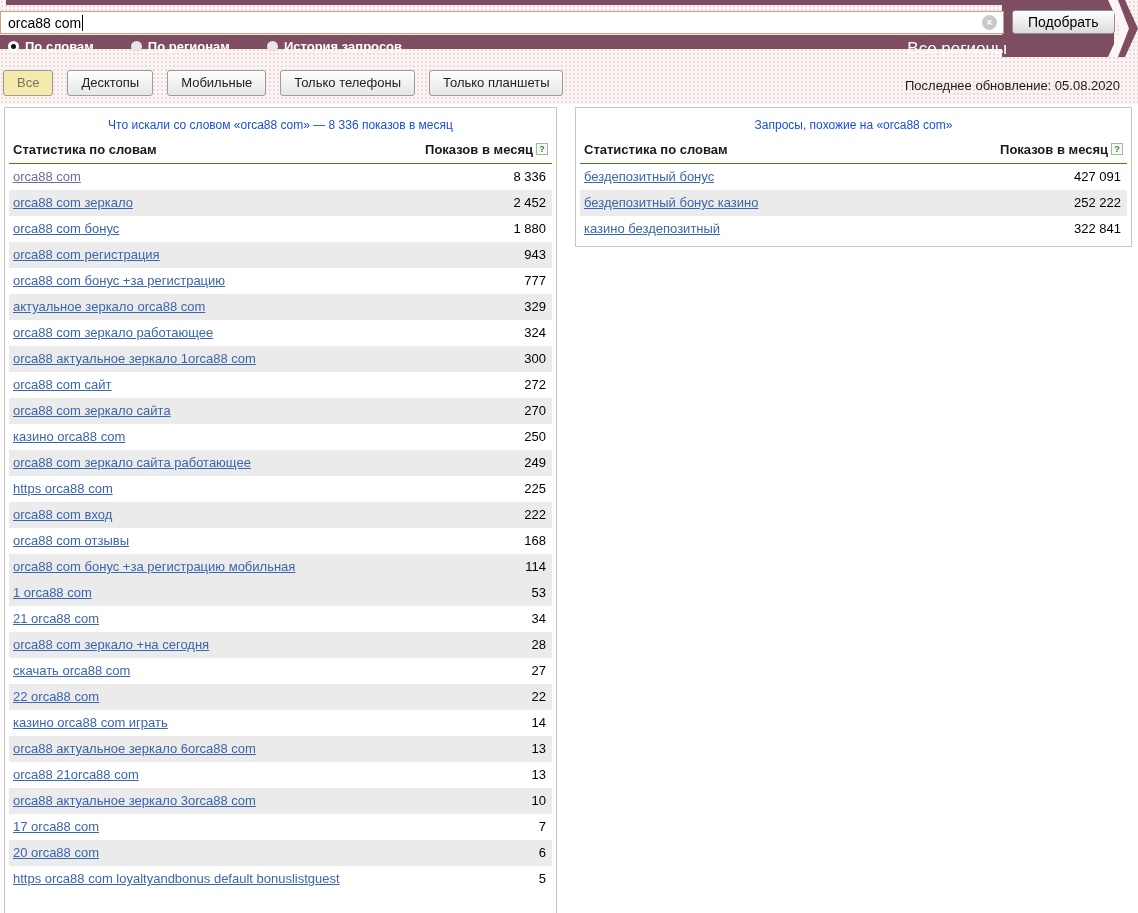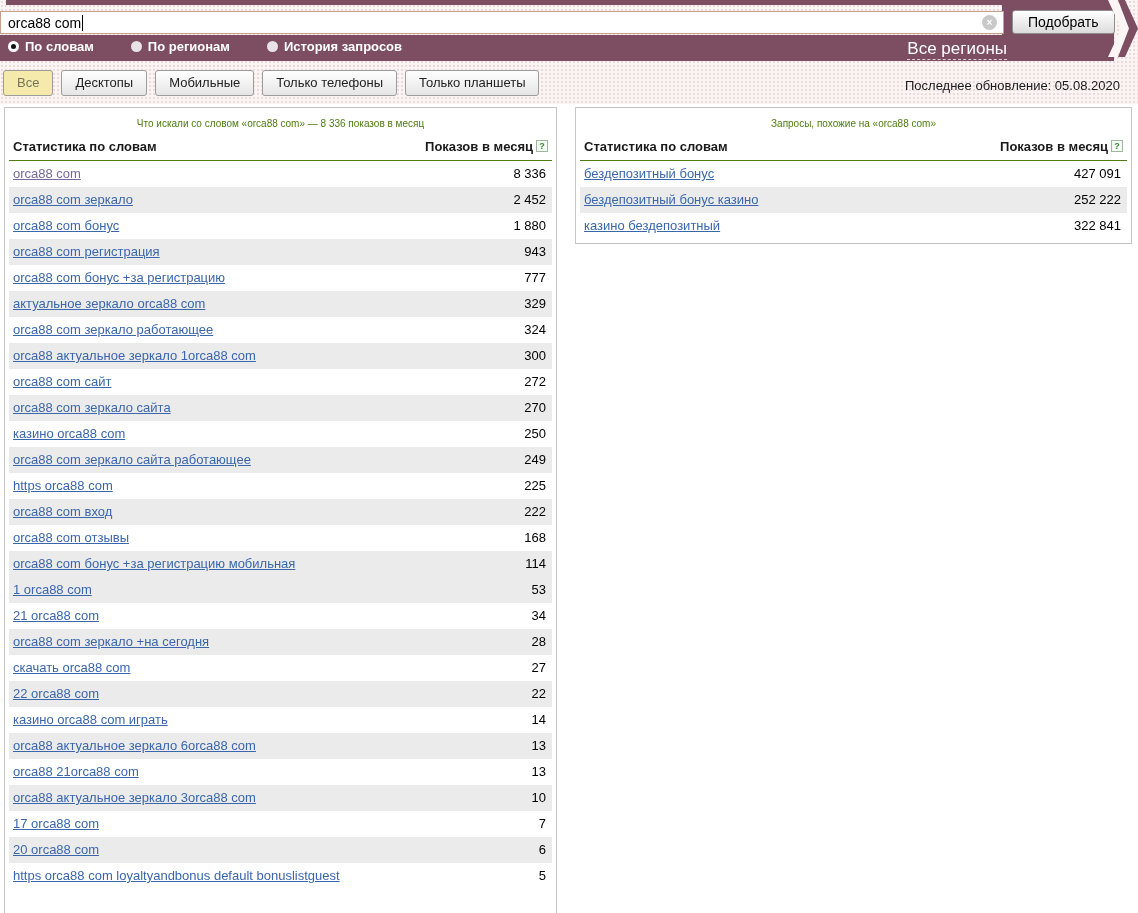--- a/index.html
+++ b/index.html
@@ -19,50 +19,50 @@
     padding-left:7px; font-size:14px; cursor:text; }
   .caret { display:inline-block; width:1px; height:16px; background:#000; margin-left:1px; }
   .clear-icon { position:absolute; right:6px; top:3px; width:15px; height:15px;
     background:#C9C9C9; border-radius:50%; color:#fff; font-size:10px; font-weight:bold;
     line-height:15px; text-align:center; cursor:pointer; }
 
   .submit-btn { position:absolute; top:10px; left:1012px; height:24px; padding:0 15px;
     background:linear-gradient(#FFFFFF,#DCDCDC); border:1px solid #8E8E8E; border-radius:3px;
     font-family:"Liberation Sans", sans-serif; font-size:14px; color:#000; cursor:pointer; }
 
-  .radio-bar { position:absolute; top:35px; left:0; right:24px; height:26px; background:#7D4E62; }
+  .radio-bar { position:absolute; top:35px; left:0; right:24px; height:14px; background:#7D4E62; }
   .modes { position:absolute; left:8px; top:0; height:22px; display:flex; align-items:center; }
   .mode { display:flex; align-items:center; margin-right:37px; cursor:pointer; }
   .radio { width:11px; height:11px; border-radius:50%; background:#E9E2E6; margin-right:6px;
     position:relative; flex:none; }
   .mode.sel .radio { background:#fff; }
   .mode.sel .radio::after { content:""; position:absolute; left:3px; top:3px; width:5px; height:5px;
     border-radius:50%; background:#111; }
   .mode-label { color:#fff; font-weight:bold; font-size:13px; }
   .all-regions { position:absolute; right:107px; top:4px; color:#fff; font-size:17px;
     border-bottom:1px dashed rgba(255,255,255,0.75); cursor:pointer; text-decoration:none; }
 
   .white-wedge { position:absolute; top:0; right:8px; width:22px; height:57px; background:#FBF6F5;
     clip-path:polygon(0 0, 40% 0, 100% 50%, 40% 100%, 0 100%, 60% 50%); }
   .arrow-deco { position:absolute; top:0; right:0; width:20px; height:57px; background:#7D4E62;
     clip-path:polygon(0 0, 35% 0, 100% 50%, 35% 100%, 0 100%, 55% 50%); }
 
-  .tabs { position:absolute; top:70px; left:3px; display:flex; gap:8px; }
+  .tabs { position:absolute; top:70px; left:3px; display:flex; gap:14px; }
   .tab { padding:4px 13px 5px; border:1px solid #9C9C9C; border-radius:3px;
     background:linear-gradient(#FEFEFE,#E6E6E6); color:#222; cursor:pointer; font-size:13px; }
   .tab.active { background:#F5EAAC; color:#75755C; }
 
   .last-update { position:absolute; top:78px; left:905px; white-space:nowrap; color:#1a1a1a; }
 
   
   .main { display:flex; gap:18px; padding-left:4px; margin-top:3px; align-items:flex-start; }
   .panel { background:#fff; border:1px solid #C6C6C6; }
   .panel-left { width:553px; min-height:812px; }
   .panel-right { width:557px; }
-  .panel-title { text-align:center; font-size:10px; padding:10px 6px 4px; color:#4d7c0f; }
+  .panel-title { text-align:center; font-size:12px; padding:10px 6px 4px; color:#1d4ed8; }
 
   .tbl-wrap { margin:0 4px 4px; }
   table { width:100%; border-collapse:collapse; font-size:13px; }
   thead th { font-weight:bold; text-align:left; padding:6px 4px; color:#1a1a1a;
     border-bottom:1px solid #4d7c0f; }
   thead th.cnt { text-align:right; padding-right:4px; }
   td { padding:5px 4px 6px; }
   td.cnt { text-align:right; padding-right:6px; white-space:nowrap; }
   tr.stripe td { background:#EBEBEB; }
   a.kw { color:#3A66AD; text-decoration:underline; }

